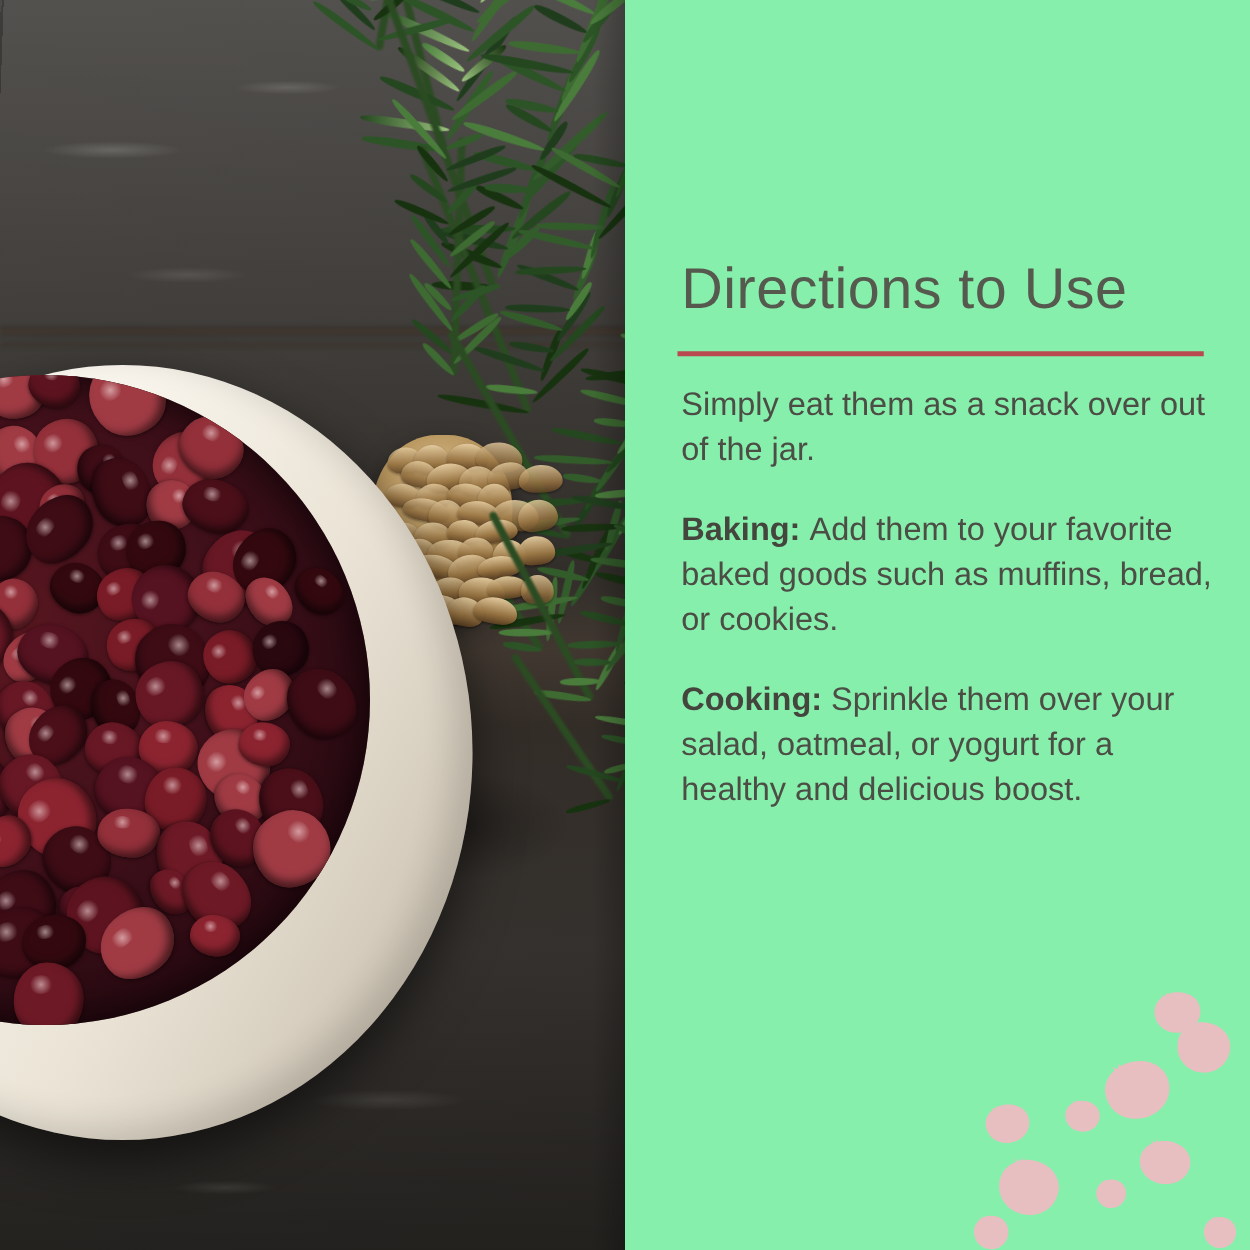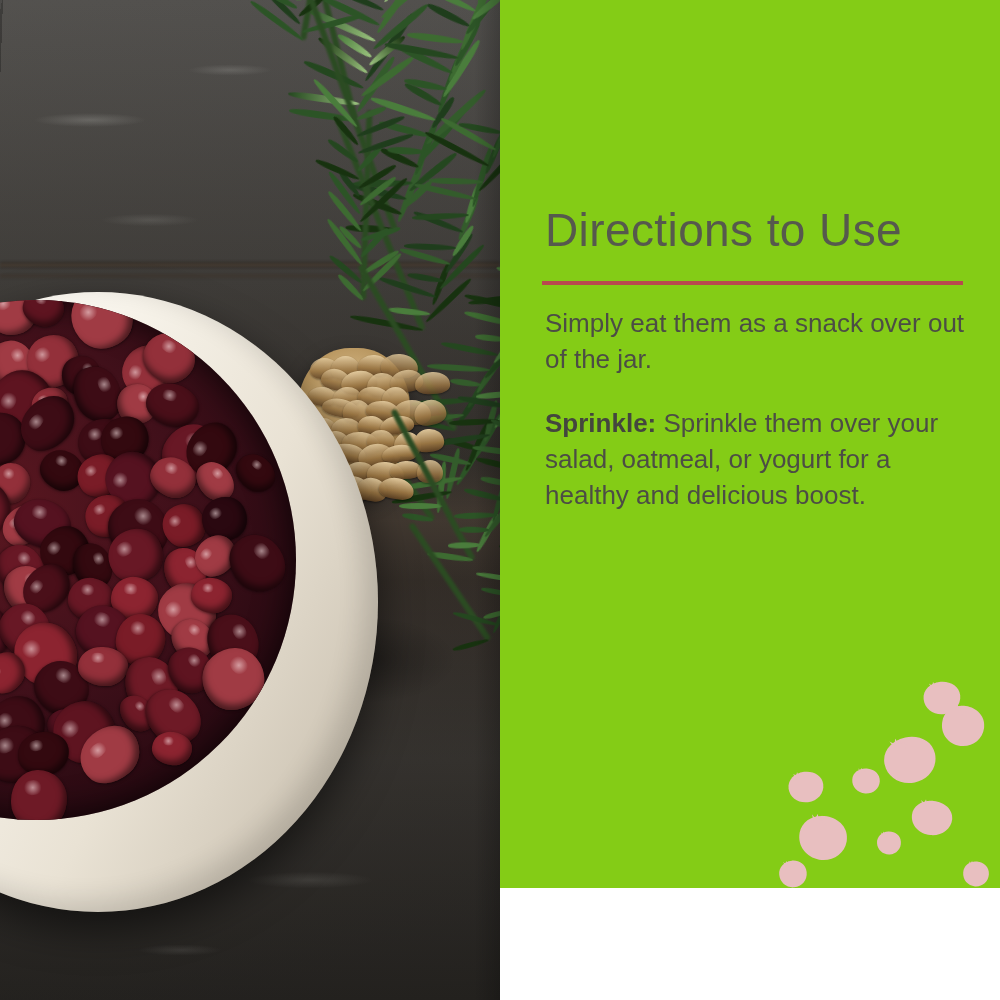--- a/index.html
+++ b/index.html
@@ -114,22 +114,22 @@
 
   .photo-edge-shade {
     position:absolute; right:0; top:0; width:26px; height:100%;
     background:linear-gradient(90deg, rgba(0,0,0,0), rgba(0,0,0,.22));
   }
 
   
   .content-panel {
     position:relative;
     flex:1 1 auto;
-    height:888px;
-    background:#84cc16;
+    height:1000px;
+    background:#86efac;
   }
   .headline {
     position:absolute;
     left:45px; top:203px;
     font-size:46px;
     font-weight:300;
     letter-spacing:.4px;
     color:#56594d;
     white-space:nowrap;
   }
@@ -475,23 +475,27 @@
     <h1 class="headline">Directions to Use</h1>
 
     <div class="rule"></div>
 
     <div class="body-copy">
 
       <p>
         <span>Simply eat them as a snack over out of the jar.</span>
       </p>
 
-
       <p>
-        <span class="lead">Sprinkle: </span>
+        <span class="lead">Baking: </span>
+        <span>Add them to your favorite baked goods such as muffins, bread, or cookies.</span>
+      </p>
+
+      <p>
+        <span class="lead">Cooking: </span>
         <span>Sprinkle them over your salad, oatmeal, or yogurt for a healthy and delicious boost.</span>
       </p>
 
     </div>
 
     <div class="berry-decor-layer" id="decor-layer">
         <div class="decor-berry" style="left: 152px; top: 23px; width: 40px; height: 34px; transform: rotate(-6deg);">
           <svg viewBox="0 0 100 92" preserveAspectRatio="none">
             <path fill="#E8BFC0" d="M50 2C26 2 4 18 4 44c0 27 21 46 46 46s46-19 46-46C96 18 74 2 50 2z"></path>
             <path fill="#E8BFC0" d="M26 14l-5-11 8 7 3-10 3 10 6-8-1 11 9-6-5 10 10-3-8 8z"></path>

